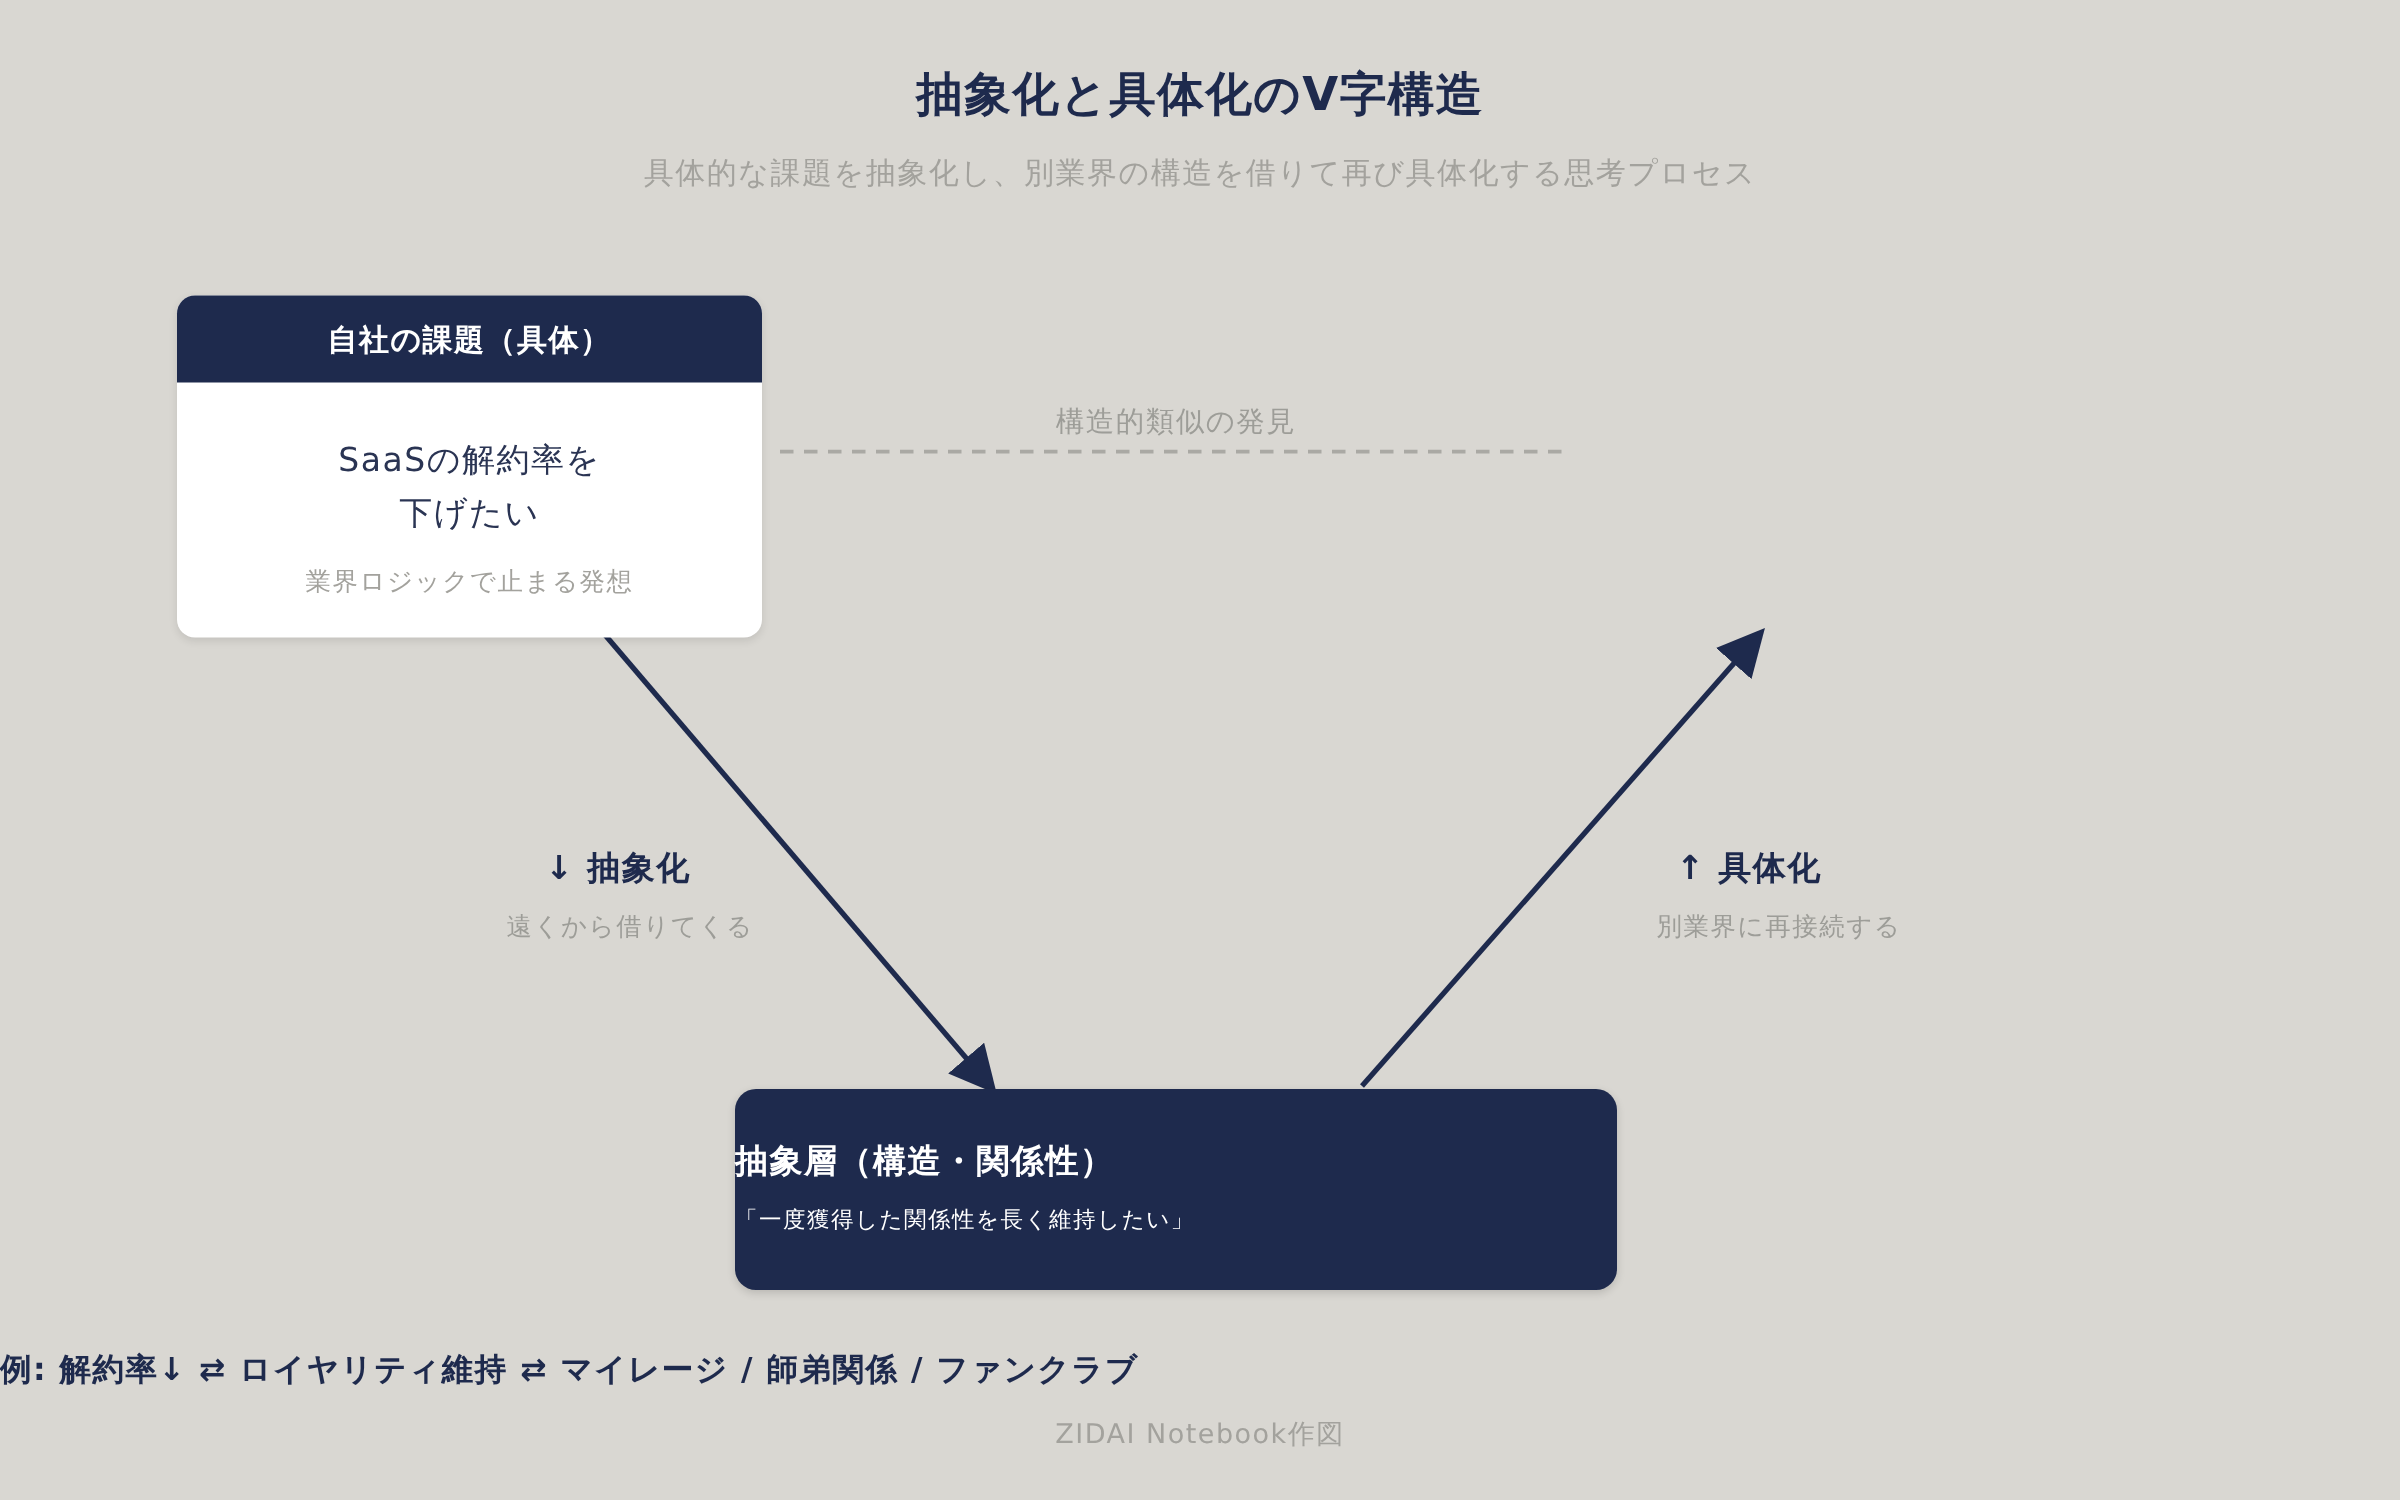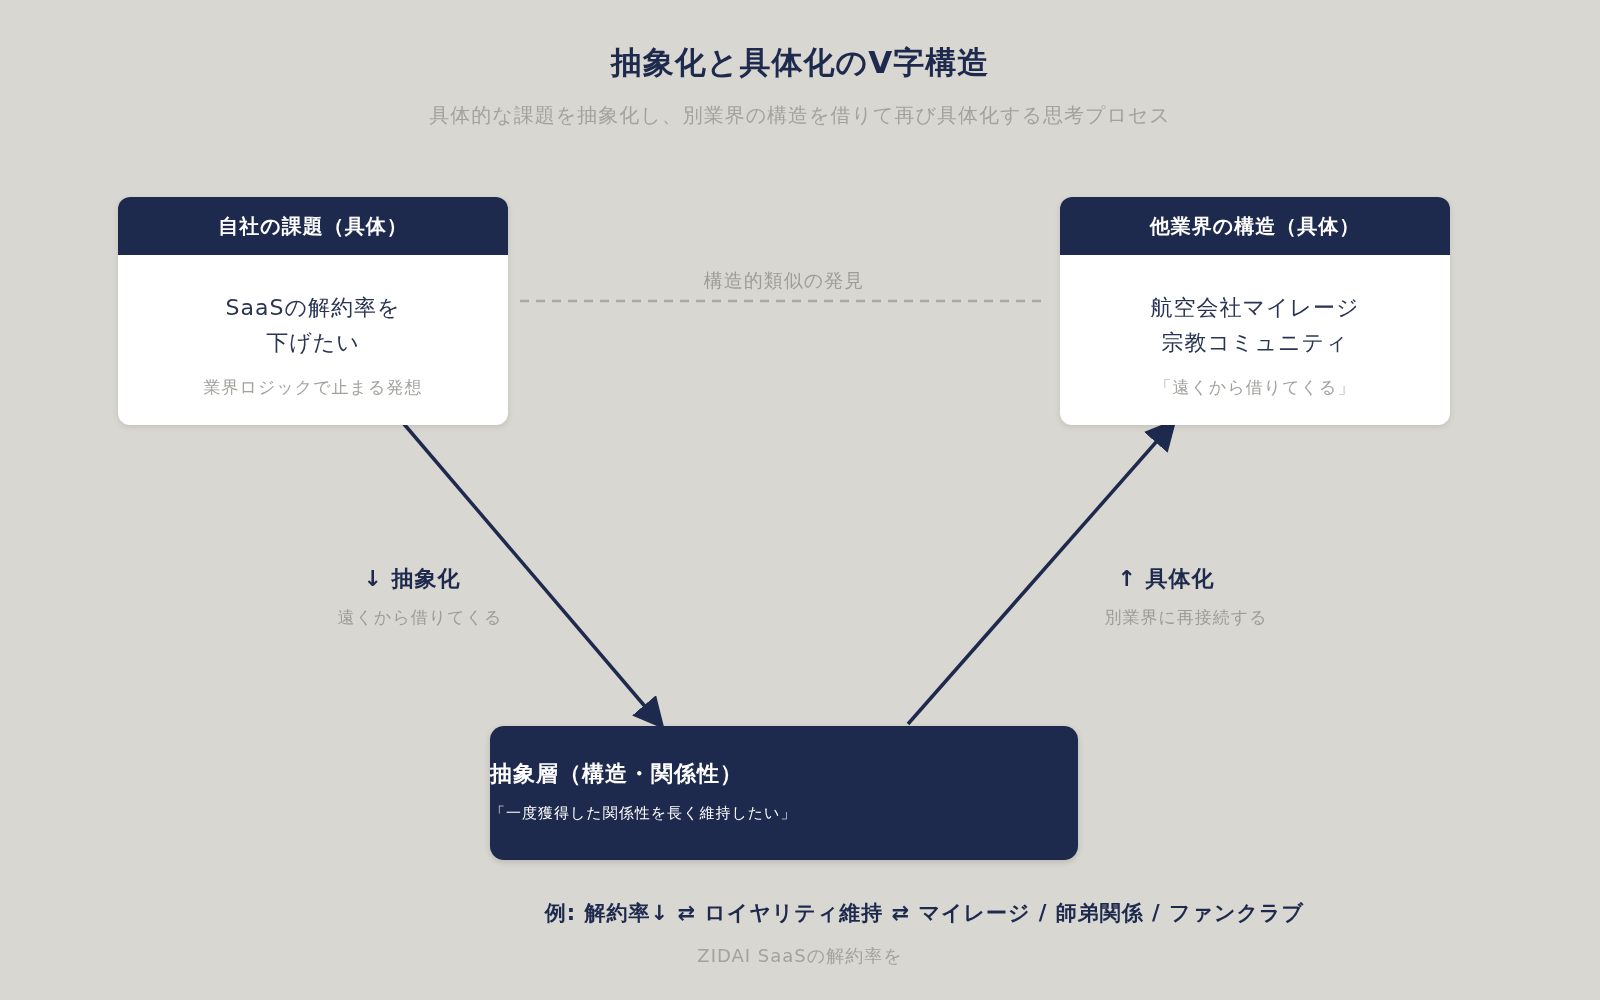--- a/index.html
+++ b/index.html
@@ -138,21 +138,21 @@
   }
   .left-arrow-label { left: 262px; top: 564px; }
   .left-arrow-note  { left: 270px; top: 606px; }
   .right-arrow-label { left: 1016px; top: 564px; }
   .right-arrow-note  { left: 1036px; top: 606px; }
   .example-line {
     position: absolute;
     top: 899px;
     left: 0;
     width: 1304px;
-    text-align: right;
+    text-align: left;
     font-size: 21px;
     font-weight: bold;
     color: #1e2a4d;
     letter-spacing: 1px;
   }
   .footer {
     position: absolute;
     top: 944px;
     left: 0;
     width: 1600px;
@@ -187,39 +187,29 @@
     <div class="card-header">自社の課題（具体）</div>
     <div class="card-body">
       <div class="card-main">
         <span>SaaSの解約率を</span><br>
         <span>下げたい</span>
       </div>
       <div class="card-note">業界ロジックで止まる発想</div>
     </div>
   </div>
 
-  <div class="card right-card">
-    <div class="card-header">他業界の構造（具体）</div>
-    <div class="card-body">
-      <div class="card-main">
-        <span>航空会社マイレージ</span><br>
-        <span>宗教コミュニティ</span>
-      </div>
-      <div class="card-note">「遠くから借りてくる」</div>
-    </div>
-  </div>
 
   <div class="bottom-card">
     <div class="bottom-card-header">抽象層（構造・関係性）</div>
     <div class="bottom-card-body">「一度獲得した関係性を長く維持したい」</div>
   </div>
 
   <div class="arrow-label left-arrow-label">↓ 抽象化</div>
   <div class="arrow-note left-arrow-note">遠くから借りてくる</div>
 
   <div class="arrow-label right-arrow-label">↑ 具体化</div>
   <div class="arrow-note right-arrow-note">別業界に再接続する</div>
 
   <div class="example-line">例: 解約率↓ ⇄ ロイヤリティ維持 ⇄ マイレージ / 師弟関係 / ファンクラブ</div>
 
-  <div class="footer">ZIDAI SaaSの解約率を</div>
+  <div class="footer">ZIDAI Notebook作図</div>
 
 </div>
 
 </body></html>

